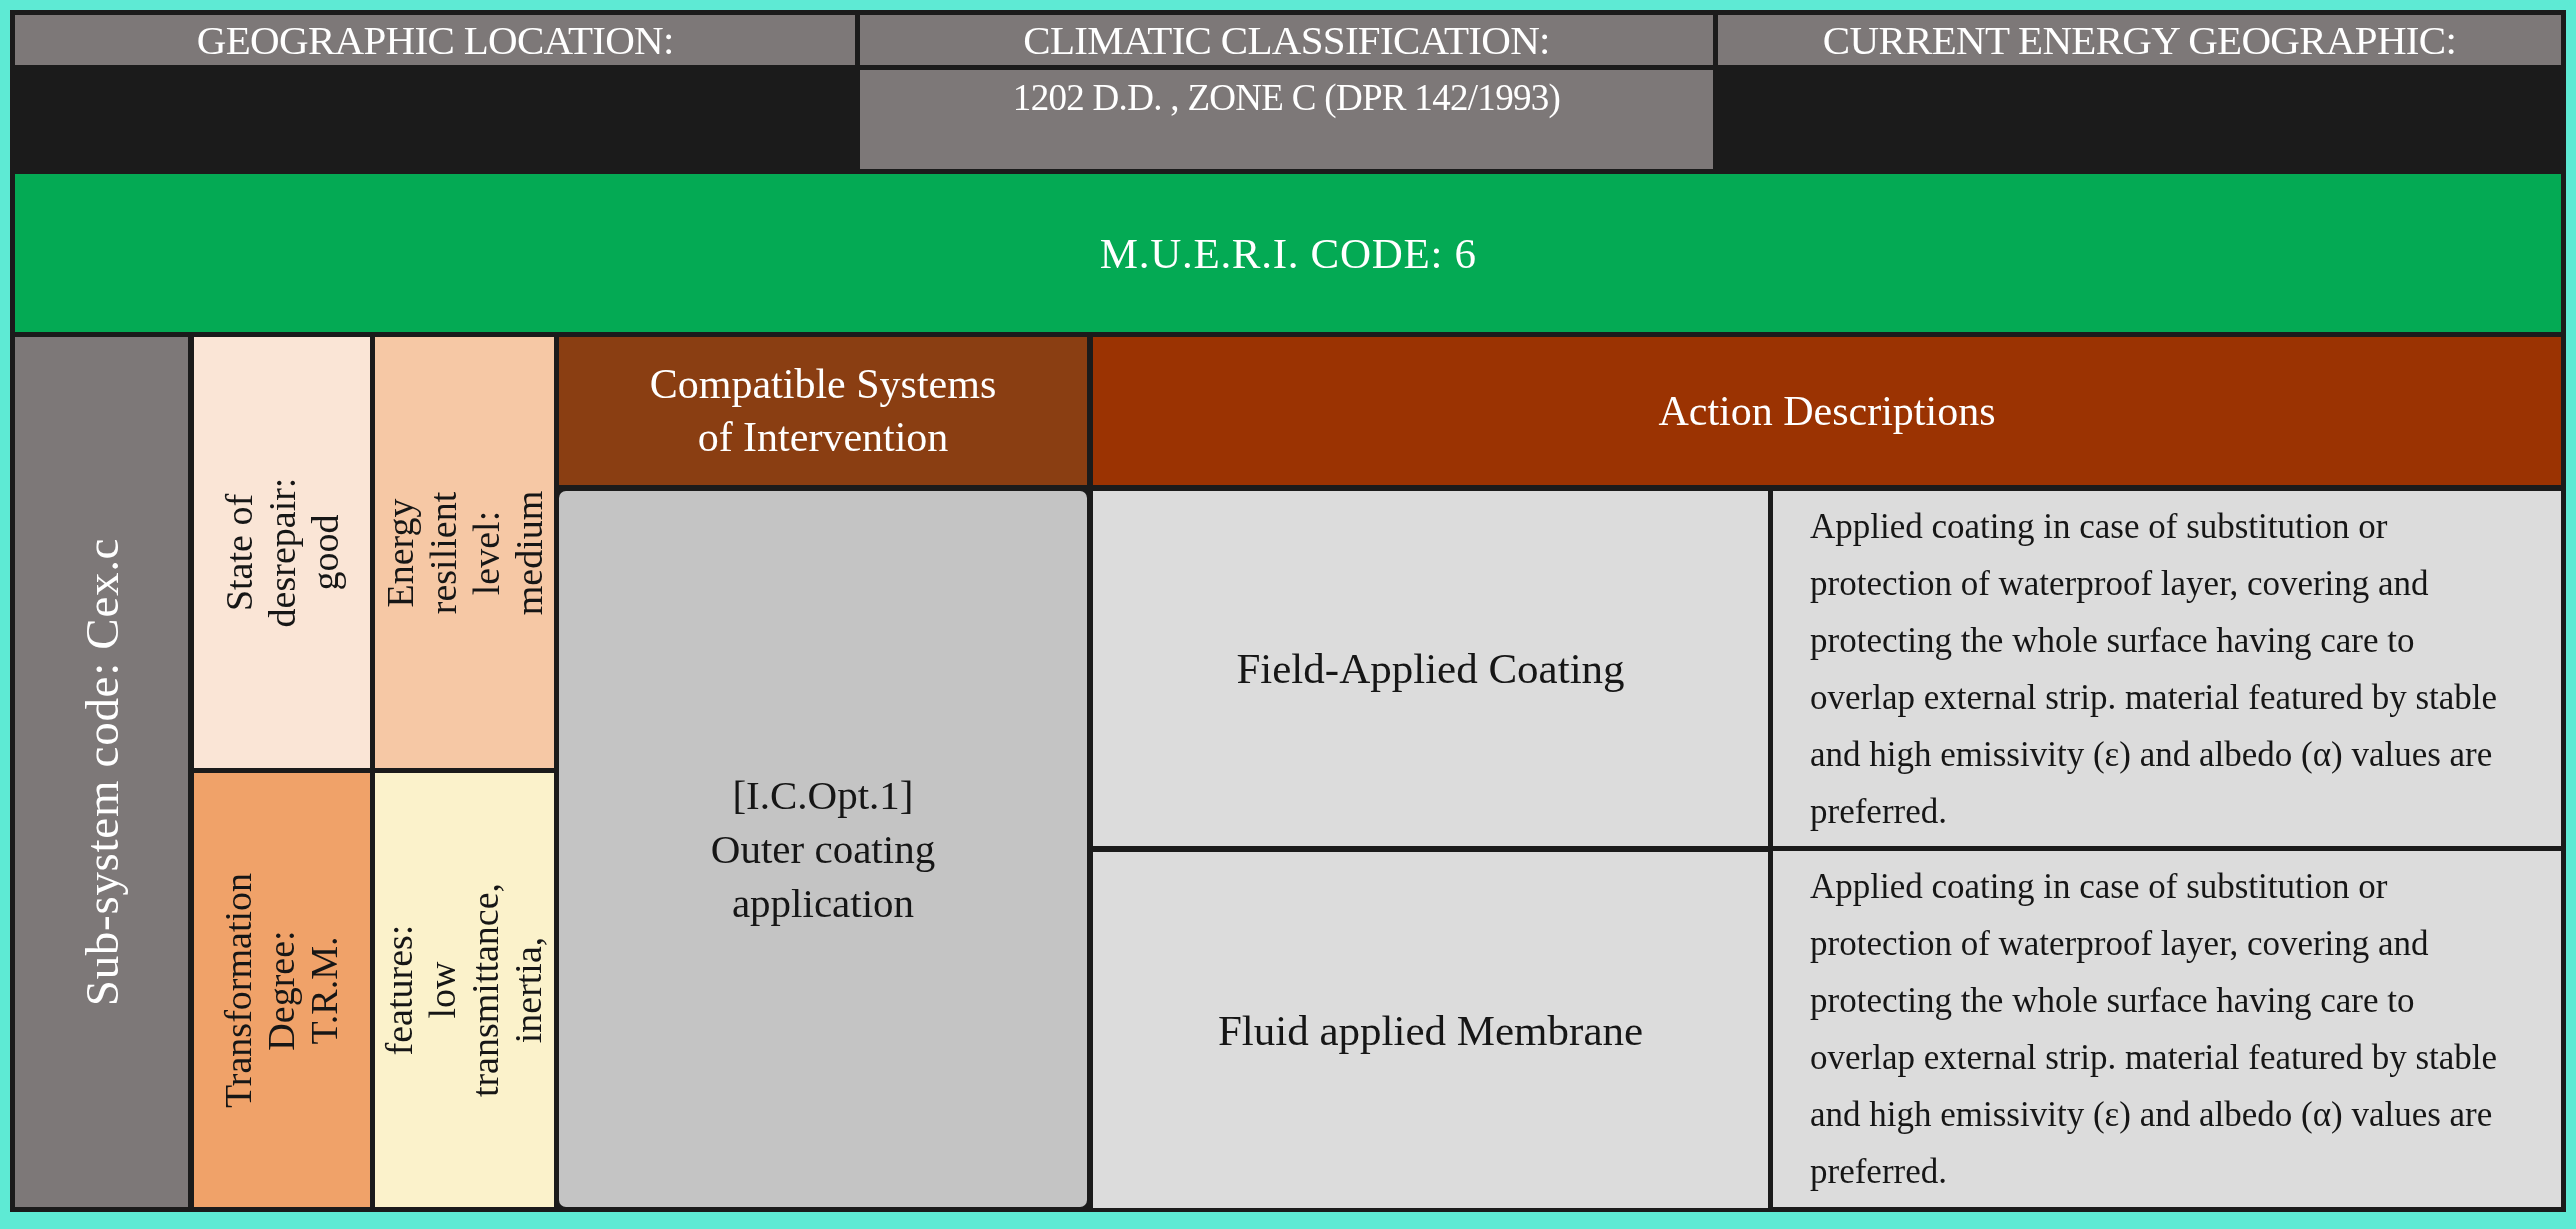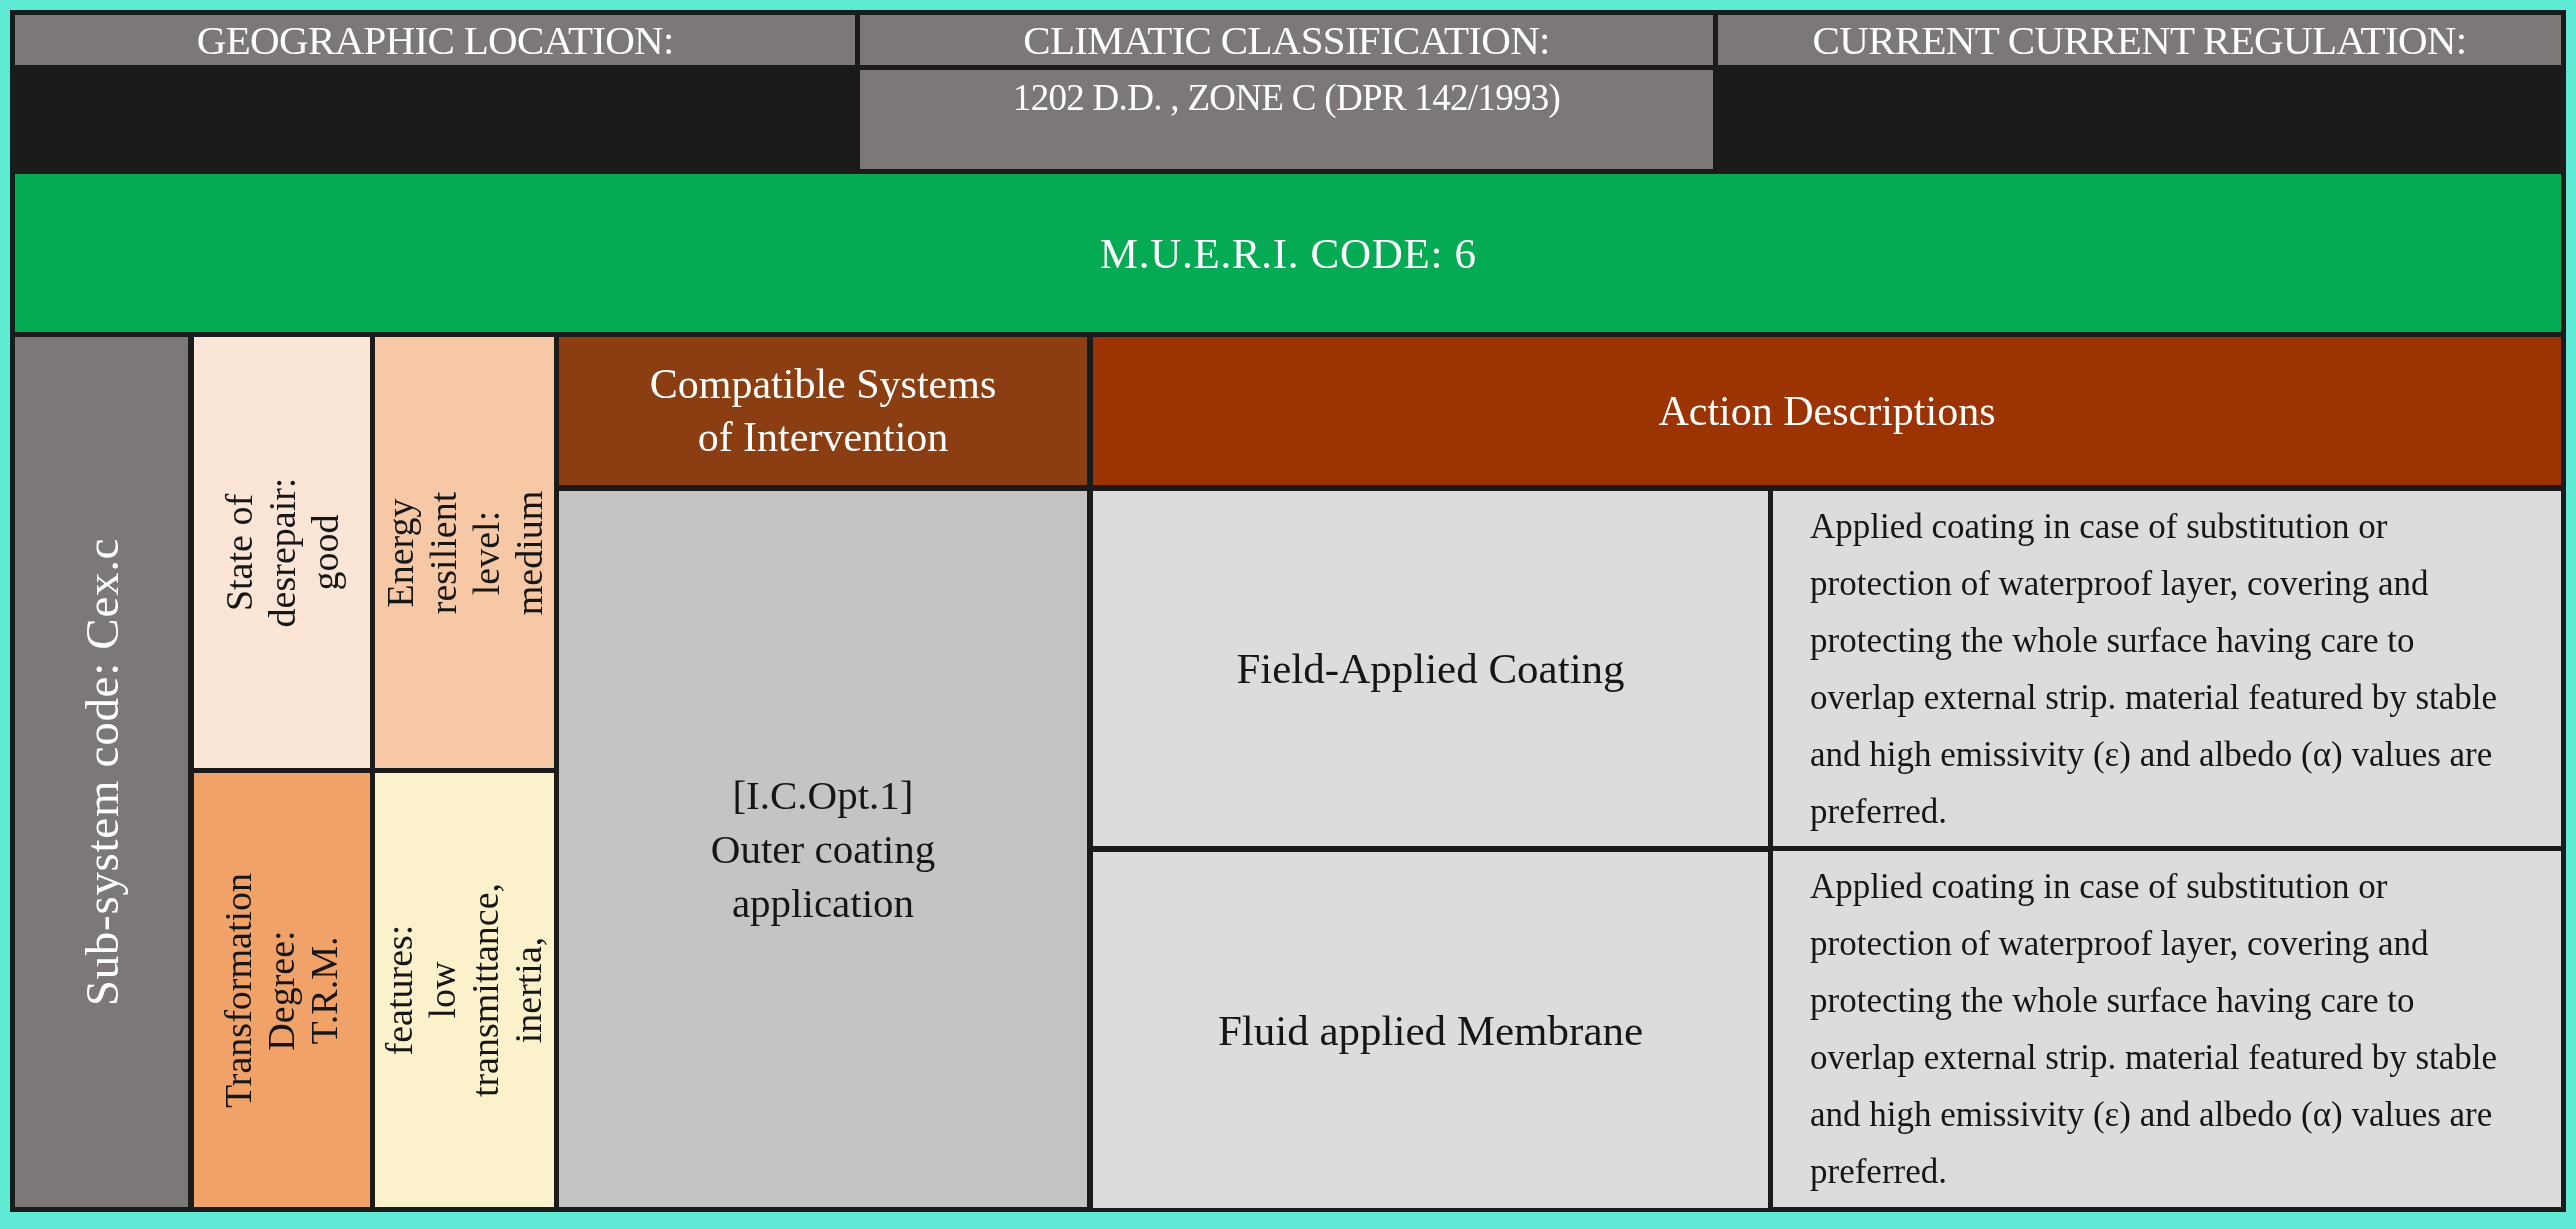--- a/index.html
+++ b/index.html
@@ -69,21 +69,21 @@
   .rot-attr  { font-size: 38px; line-height: 43px; }
 </style>
 </head>
 <body>
 
 <div id="stage">
   <div id="tbl">
 
     <div class="cell graybg title-txt" style="left:5.3px; top:5.3px; width:840px; height:50px;">GEOGRAPHIC LOCATION:</div>
     <div class="cell graybg title-txt" style="left:850px; top:5.3px; width:853px; height:50px;">CLIMATIC CLASSIFICATION:</div>
-    <div class="cell graybg title-txt" style="left:1708px; top:5.3px; width:843px; height:50px;">CURRENT CURRENT REGULATION:</div>
+    <div class="cell graybg title-txt" style="left:1708px; top:5.3px; width:843px; height:50px;">CURRENT ENERGY GEOGRAPHIC:</div>
 
     <div class="cell graybg value-txt top-align" style="left:850px; top:60px; width:853px; height:99px;">1202 D.D. , ZONE C (DPR 142/1993)</div>
 
     <div class="cell greenbg green-txt" style="left:5.3px; top:164px; width:2546px; height:158px;">M.U.E.R.I. CODE: 6</div>
 
     <div class="cell graybg rot" style="left:5.3px; top:327px; width:173px; height:870px;">
       <div class="rot-sub" style="white-space:nowrap;">Sub-system code: Cex.c</div>
     </div>
 
     <div class="cell peach1bg rot" style="left:184px; top:327px; width:176px; height:431px;">
@@ -105,21 +105,21 @@
     <div class="cell creambg rot" style="left:365px; top:763px; width:179px; height:434px;">
       <div class="rot-attr" style="width:407px;">Dominant features:
 low transmittance,
 inertia, albedo</div>
     </div>
 
     <div class="cell brown1bg brown-txt" style="left:549px; top:327px; width:528px; height:148px;">Compatible Systems
 of Intervention</div>
     <div class="cell brown2bg brown-txt" style="left:1083px; top:327px; width:1468px; height:148px;">Action Descriptions</div>
 
-    <div class="cell cgraybg option-txt" style="left:549px; top:481px; width:528px; height:716px;">[I.C.Opt.1]
+    <div class="cell cgraybg option-txt" style="left:549px; top:481px; width:528px; height:716px;border-radius:7px;">[I.C.Opt.1]
 Outer coating
 application</div>
 
     <div class="cell lgraybg action-name-txt" style="left:1083px; top:481px; width:675px; height:355px;">Field-Applied Coating</div>
     <div class="cell lgraybg desc-txt" style="left:1763px; top:481px; width:788px; height:355px;">Applied coating in case of substitution or protection of waterproof layer, covering and protecting the whole surface having care to overlap external strip. material featured by stable and high emissivity (ε) and albedo (α) values are preferred.</div>
 
     <div class="cell lgraybg action-name-txt" style="left:1083px; top:842px; width:675px; height:356px;">Fluid applied Membrane</div>
     <div class="cell lgraybg desc-txt" style="left:1763px; top:841px; width:788px; height:356px;">Applied coating in case of substitution or protection of waterproof layer, covering and protecting the whole surface having care to overlap external strip. material featured by stable and high emissivity (ε) and albedo (α) values are preferred.</div>
 
   </div>

